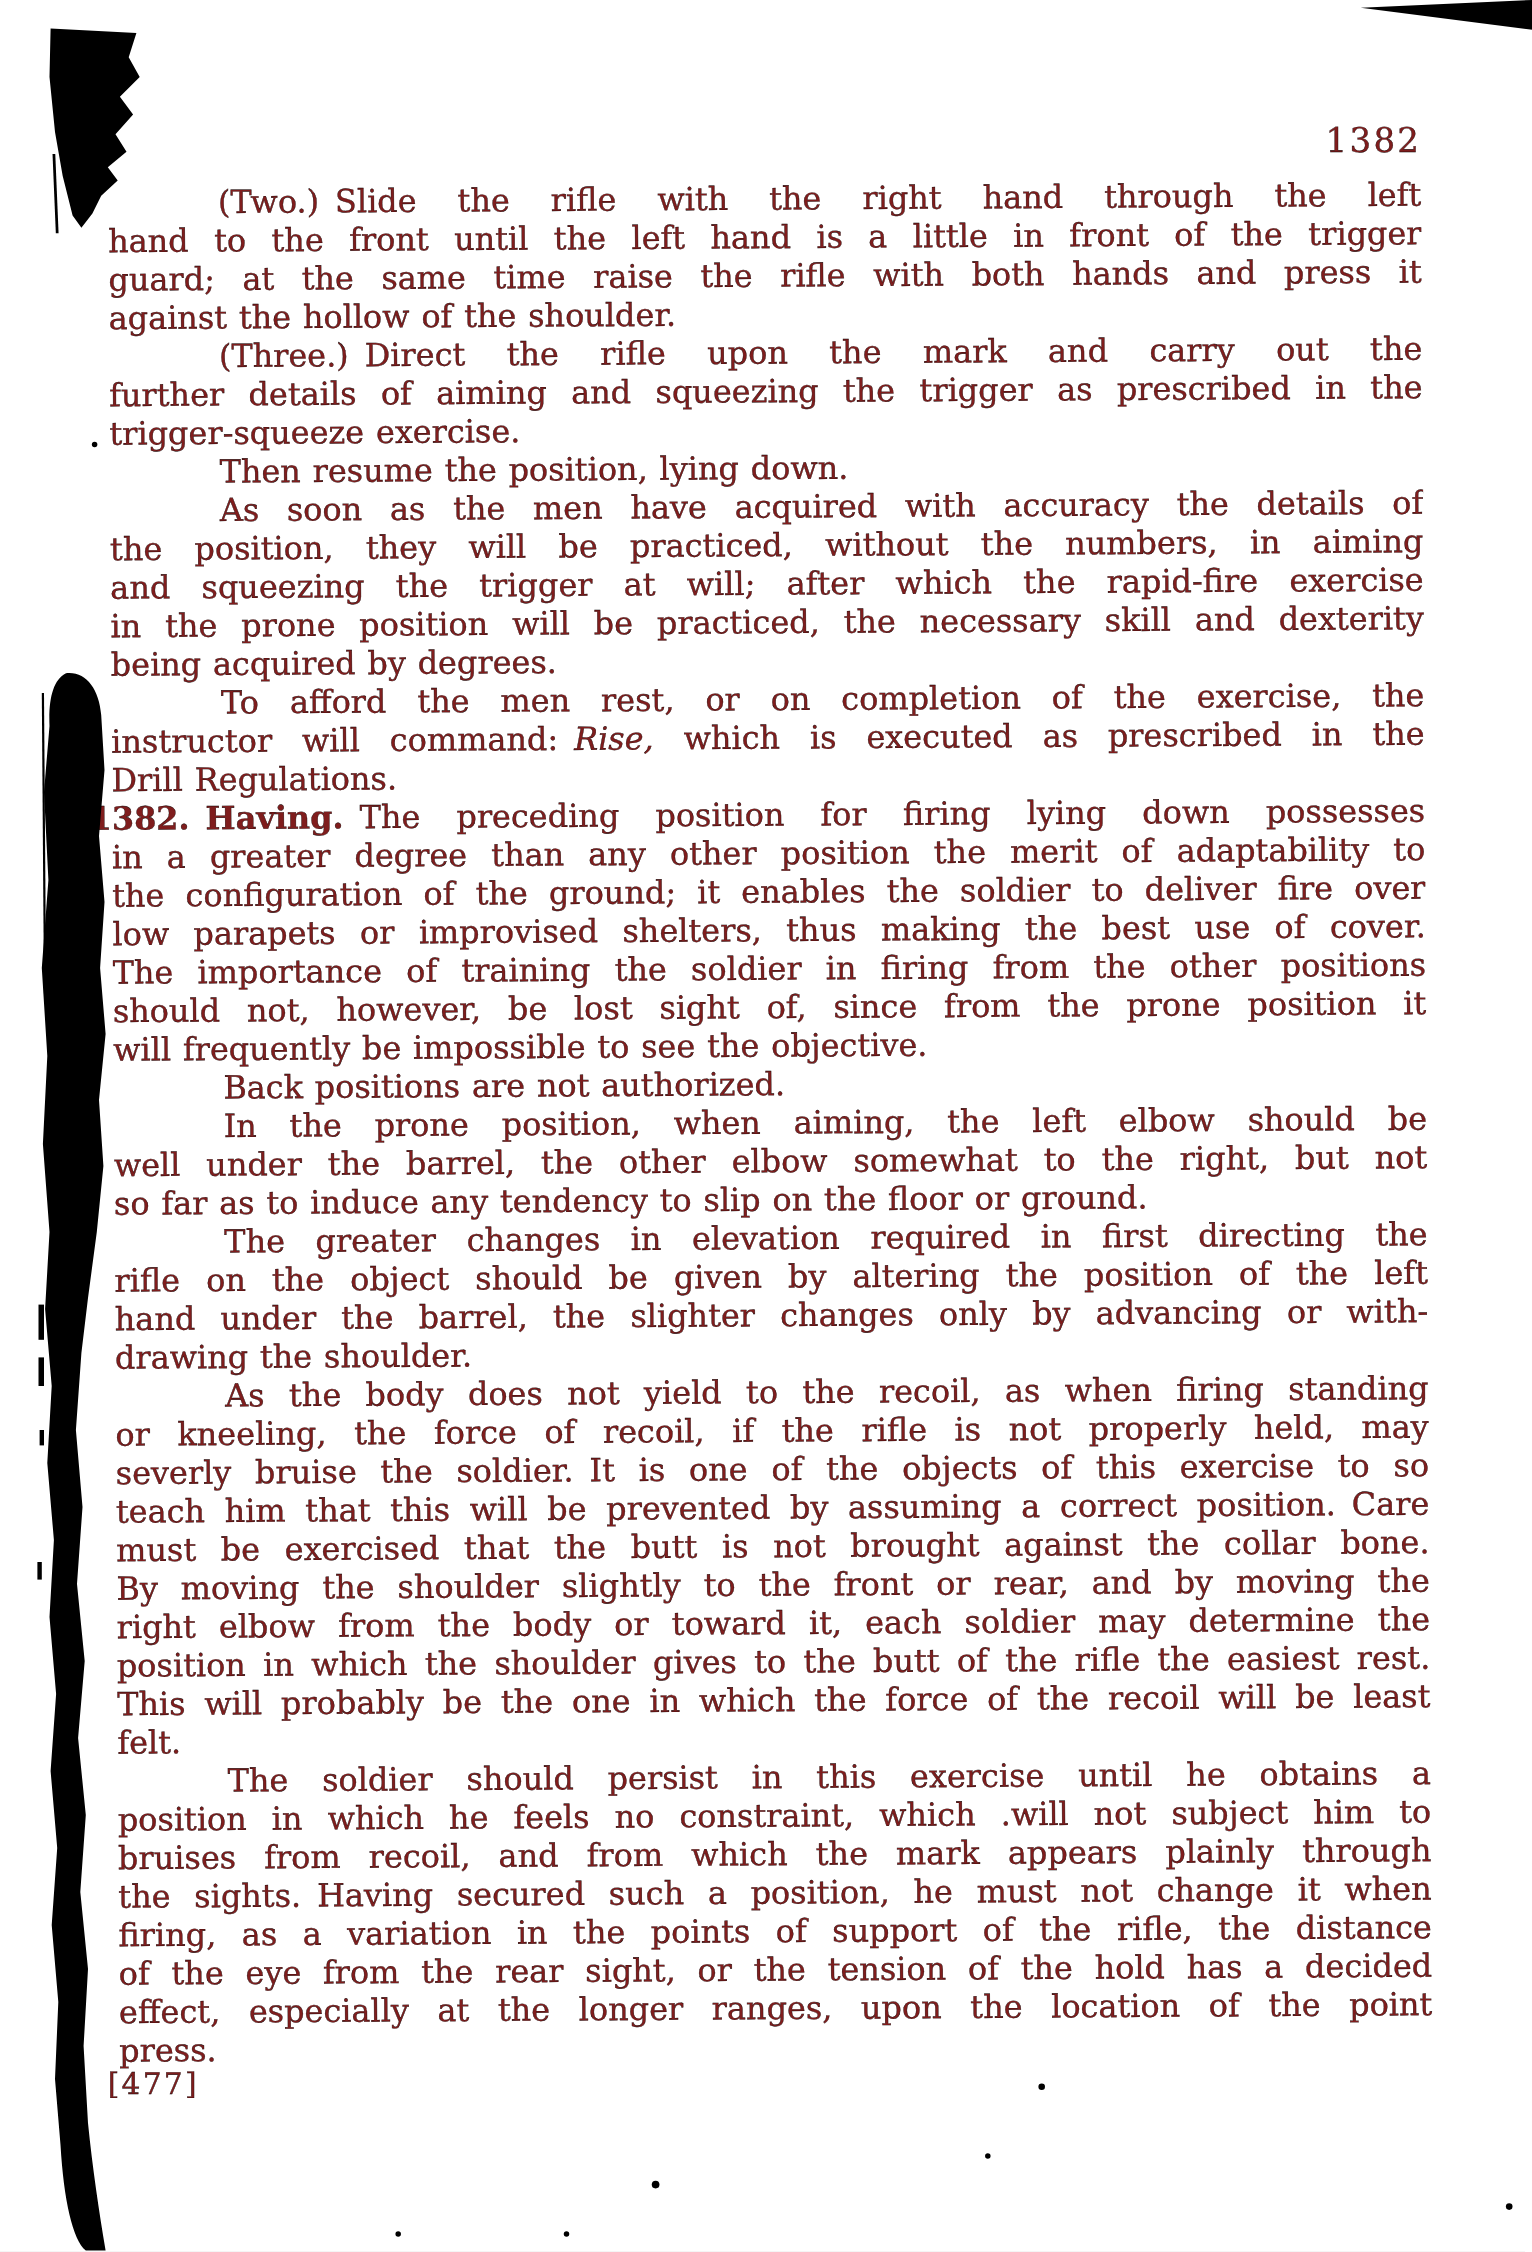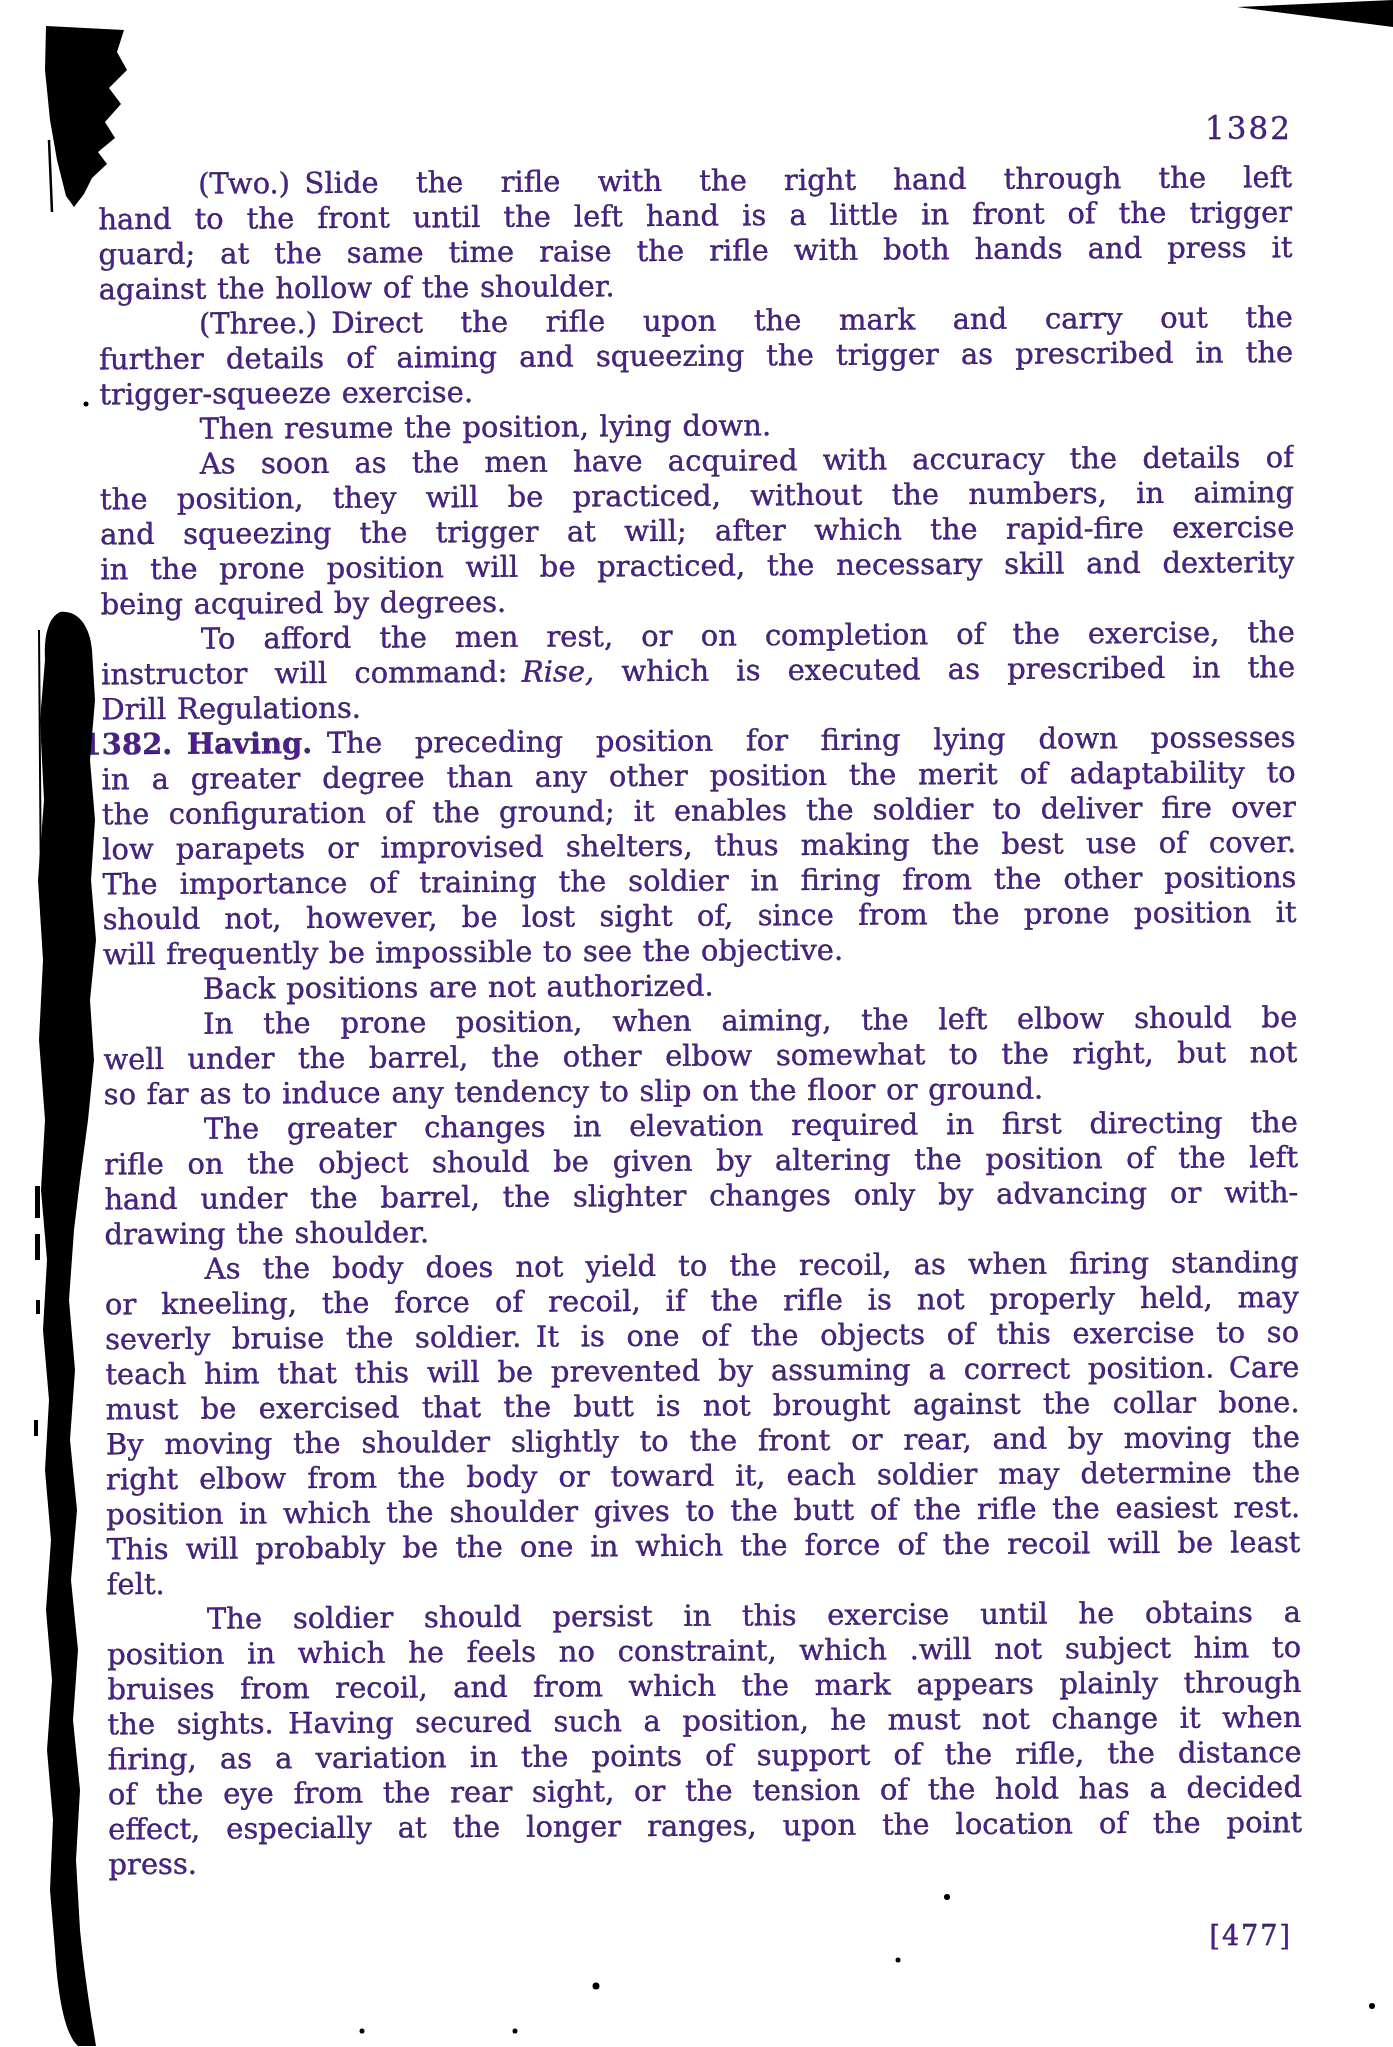--- a/index.html
+++ b/index.html
@@ -16,28 +16,28 @@
   }
   .line{
     height:35px;line-height:35px;overflow:hidden;
     font-size:29px;word-spacing:1.5px;text-align:left;white-space:normal;
   }
   .line.j{text-align:justify;}
   .line.j::after{content:"";display:inline-block;width:100%;height:0;}
   .b{font-weight:bold;margin-top:12px;}
   .i{font-style:italic;}
   .footer{
-    position:absolute;left:98px;top:1880px;width:1194px;text-align:right;
-    font-size:27px;letter-spacing:2px;z-index:2;margin-top:40px;
+    position:absolute;left:98px;top:1880px;width:1194px;text-align:left;
+    font-size:27px;letter-spacing:2px;z-index:2;
   }
 </style>
 </head>
 <body>
 
-<div class="page" style="background: rgb(255, 255, 255); color: #4c1d95;">
+<div class="page" style="background: rgb(255, 255, 255); color: #7f1d1d;">
 
   <svg class="artifacts" viewBox="0 0 1393 2047" xmlns="http://www.w3.org/2000/svg">
 
     <polygon points="1237,7 1393,0 1393,27" fill="#000"></polygon>
 
     <path fill="#000" d="M46,26 L124,30 L117,52 L127,70 L109,88 L121,104 L105,122 L115,138
              L98,152 L107,164 L92,178 L84,194 L74,207 L66,196 L57,160 L50,120 L45,70 Z"></path>
     <path d="M49,140 L52,212" stroke="#000" stroke-width="2.5" fill="none"></path>
 
     <path fill="#000" d="M60,612 C48,618 44,636 45,660 L40,720 L44,800 L38,880 L43,960 L39,1040

